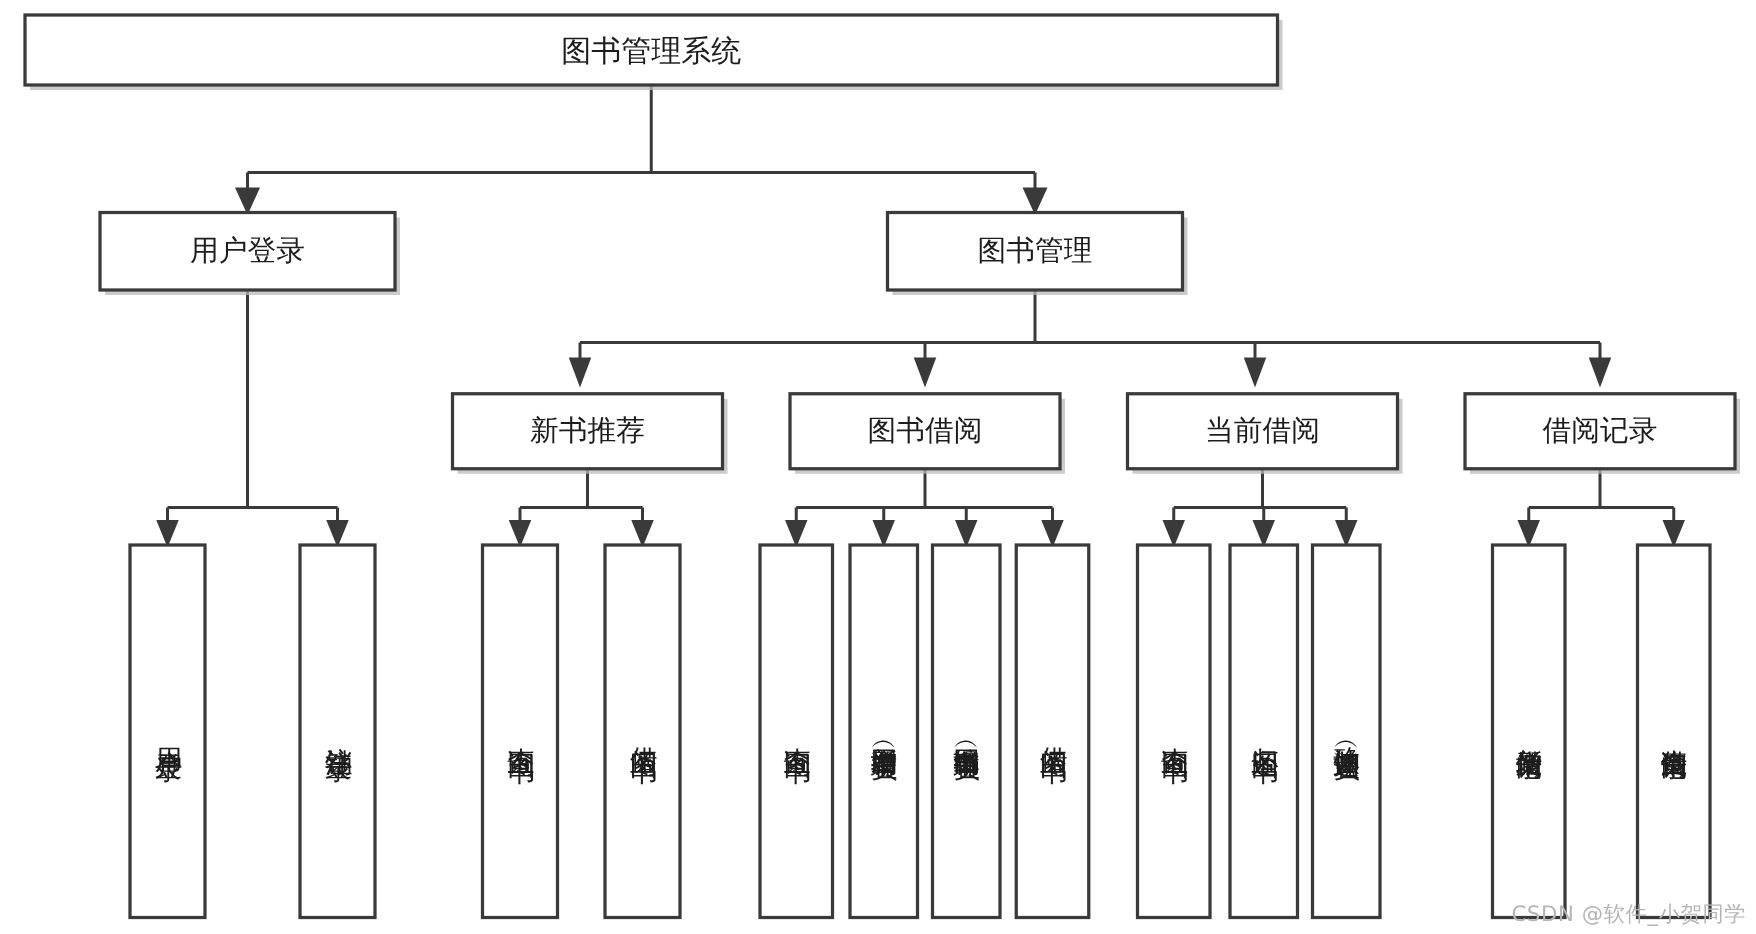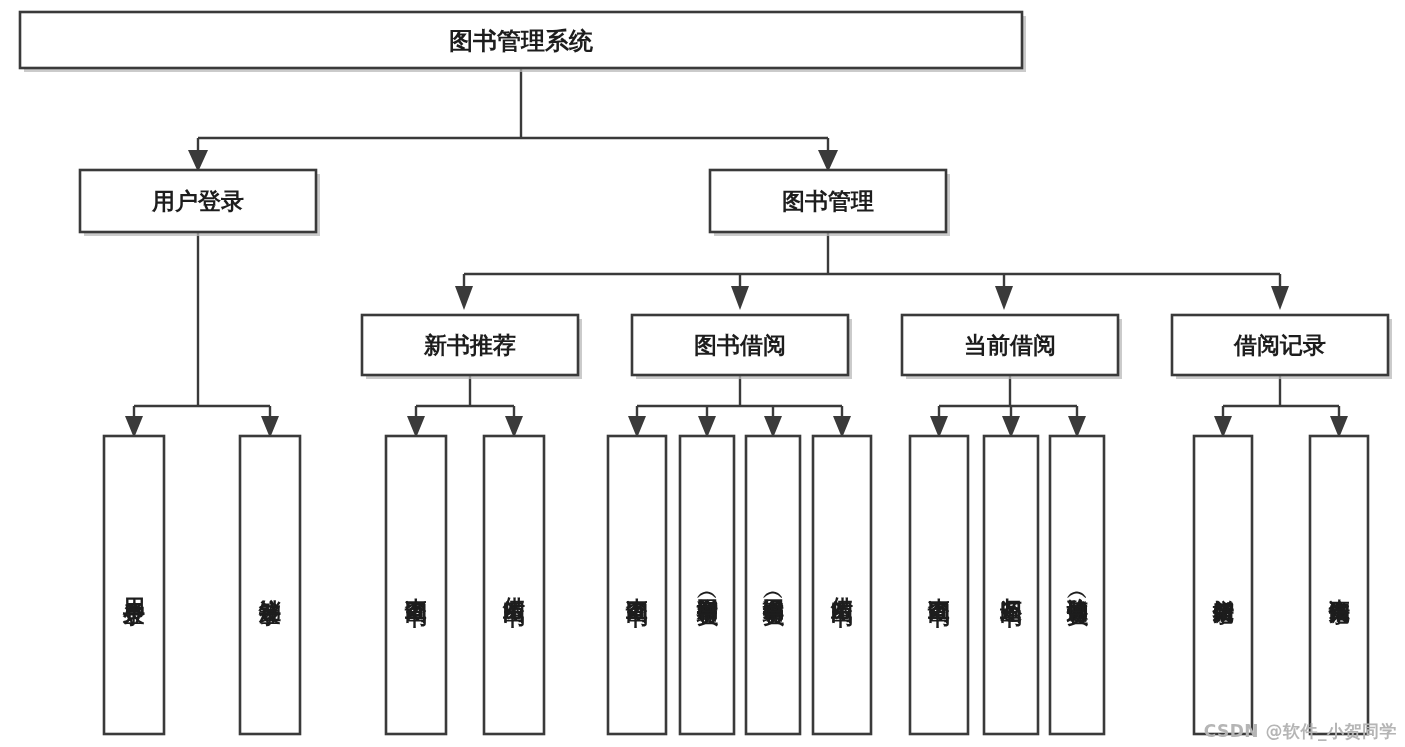--- a/index.html
+++ b/index.html
@@ -12,21 +12,20 @@
     font-family: "DejaVu Sans", "Liberation Sans", sans-serif;
     width: 1405px;
     height: 747px;
     overflow: hidden;
   }
   #diagram-root {
     position: relative;
     width: 1405px;
     height: 747px;
     background: #ffffff;
-    font-weight: bold;
   }
   svg#chart-svg {
     position: absolute;
     top: 0;
     left: 0;
     width: 1405px;
     height: 747px;
     display: block;
   }
   .node-rect {

